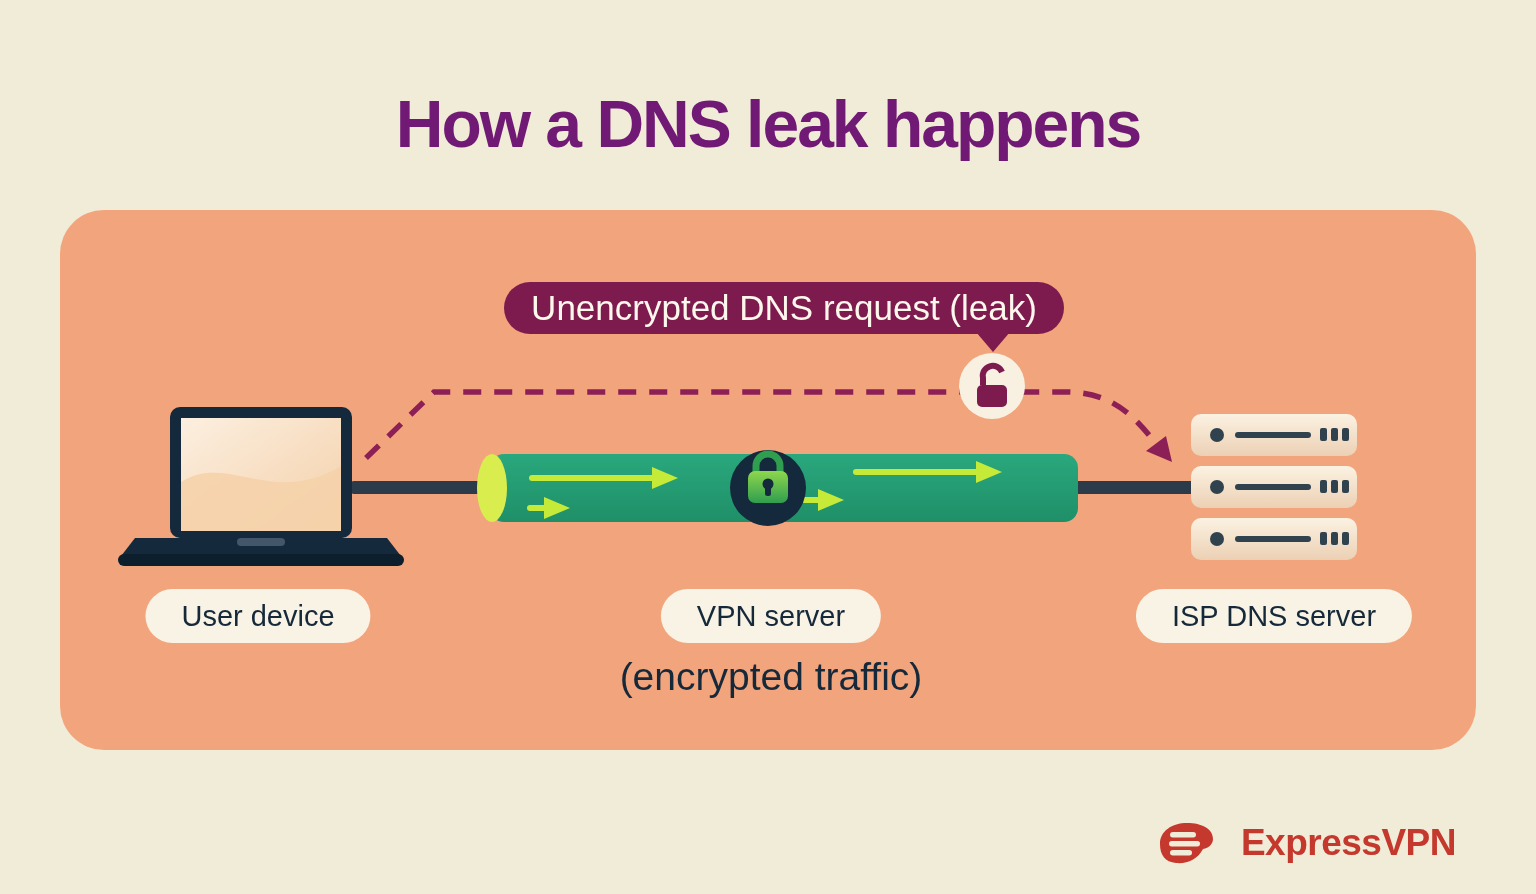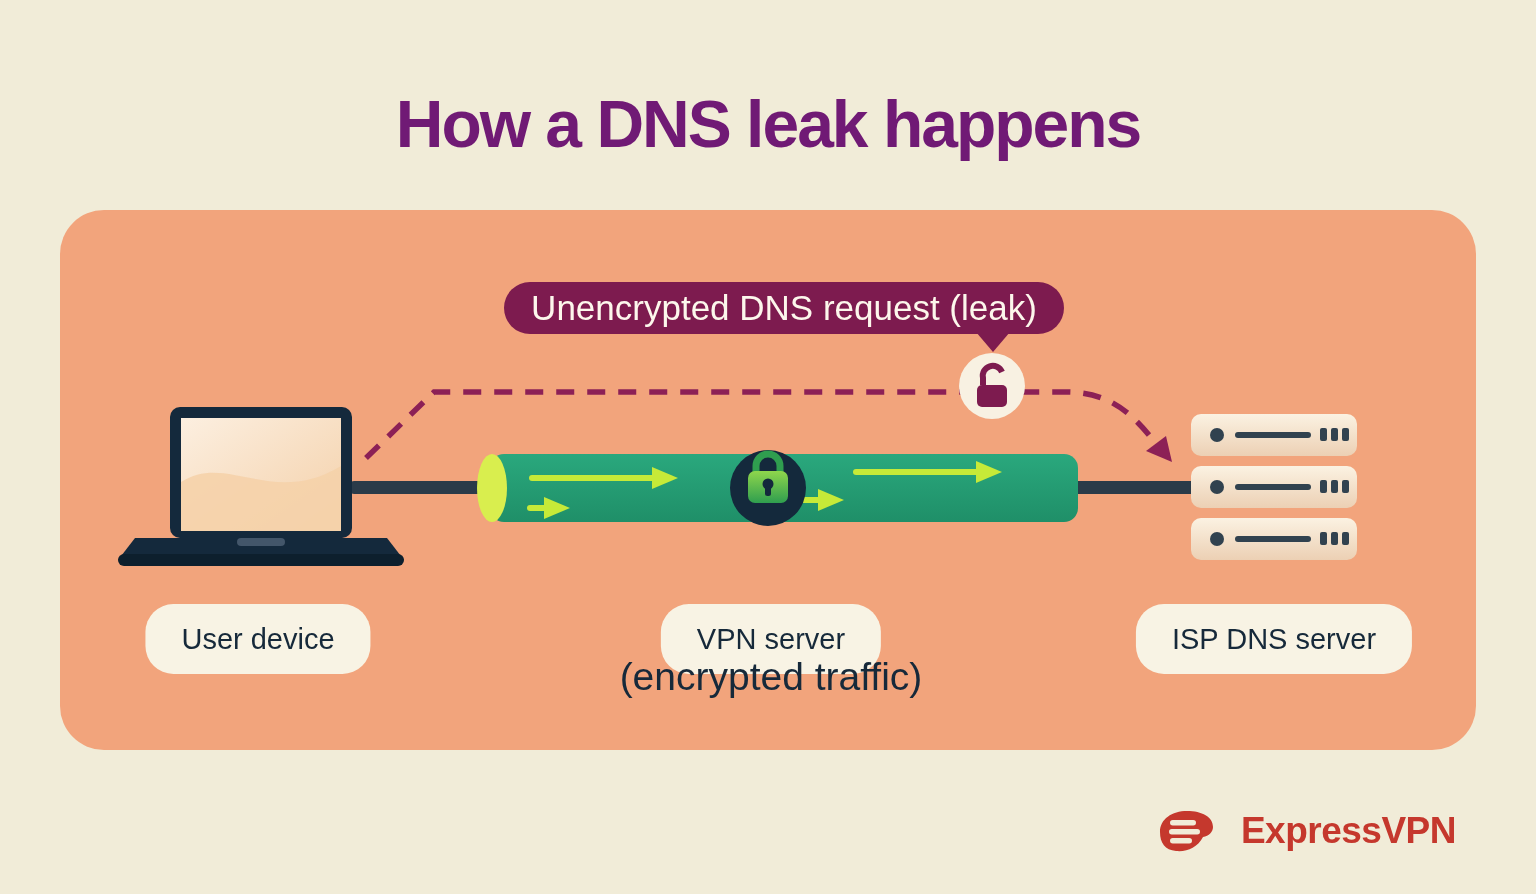--- a/index.html
+++ b/index.html
@@ -25,36 +25,36 @@
     display:flex;align-items:center;justify-content:center;
     color:#fdf7ec;font-size:35px;
   }
   .badge-tail{
     position:absolute;bottom:-18px;left:472px;width:0;height:0;
     border-left:17px solid transparent;border-right:17px solid transparent;
     border-top:20px solid #7d1b4f;
   }
 
   .pill{
-    position:absolute;top:604px;transform:translateX(-50%);
-    background:#f8f3e4;border-radius:28px;height:54px;padding:8px 36px;
+    position:absolute;top:589px;transform:translateX(-50%);
+    background:#f8f3e4;border-radius:28px;height:54px;padding:0 36px;
     display:flex;align-items:center;justify-content:center;
     font-size:29px;font-weight:500;color:#16293a;white-space:nowrap;
   }
   .pill-user{left:258px;}
   .pill-tunnel{left:771px;}
   .pill-isp{left:1274px;}
 
   .encrypted{
     position:absolute;top:655px;left:771px;transform:translateX(-50%);
     font-size:39px;color:#16293a;white-space:nowrap;
   }
 
   .logo{
-    position:absolute;right:80px;bottom:40px;
+    position:absolute;right:80px;bottom:28px;
     display:flex;align-items:center;gap:24px;
   }
   .logo-text{
     font-size:37px;font-weight:bold;color:#c5382d;letter-spacing:-0.5px;
   }
 </style>
 </head>
 <body>
 
 <div class="canvas">

